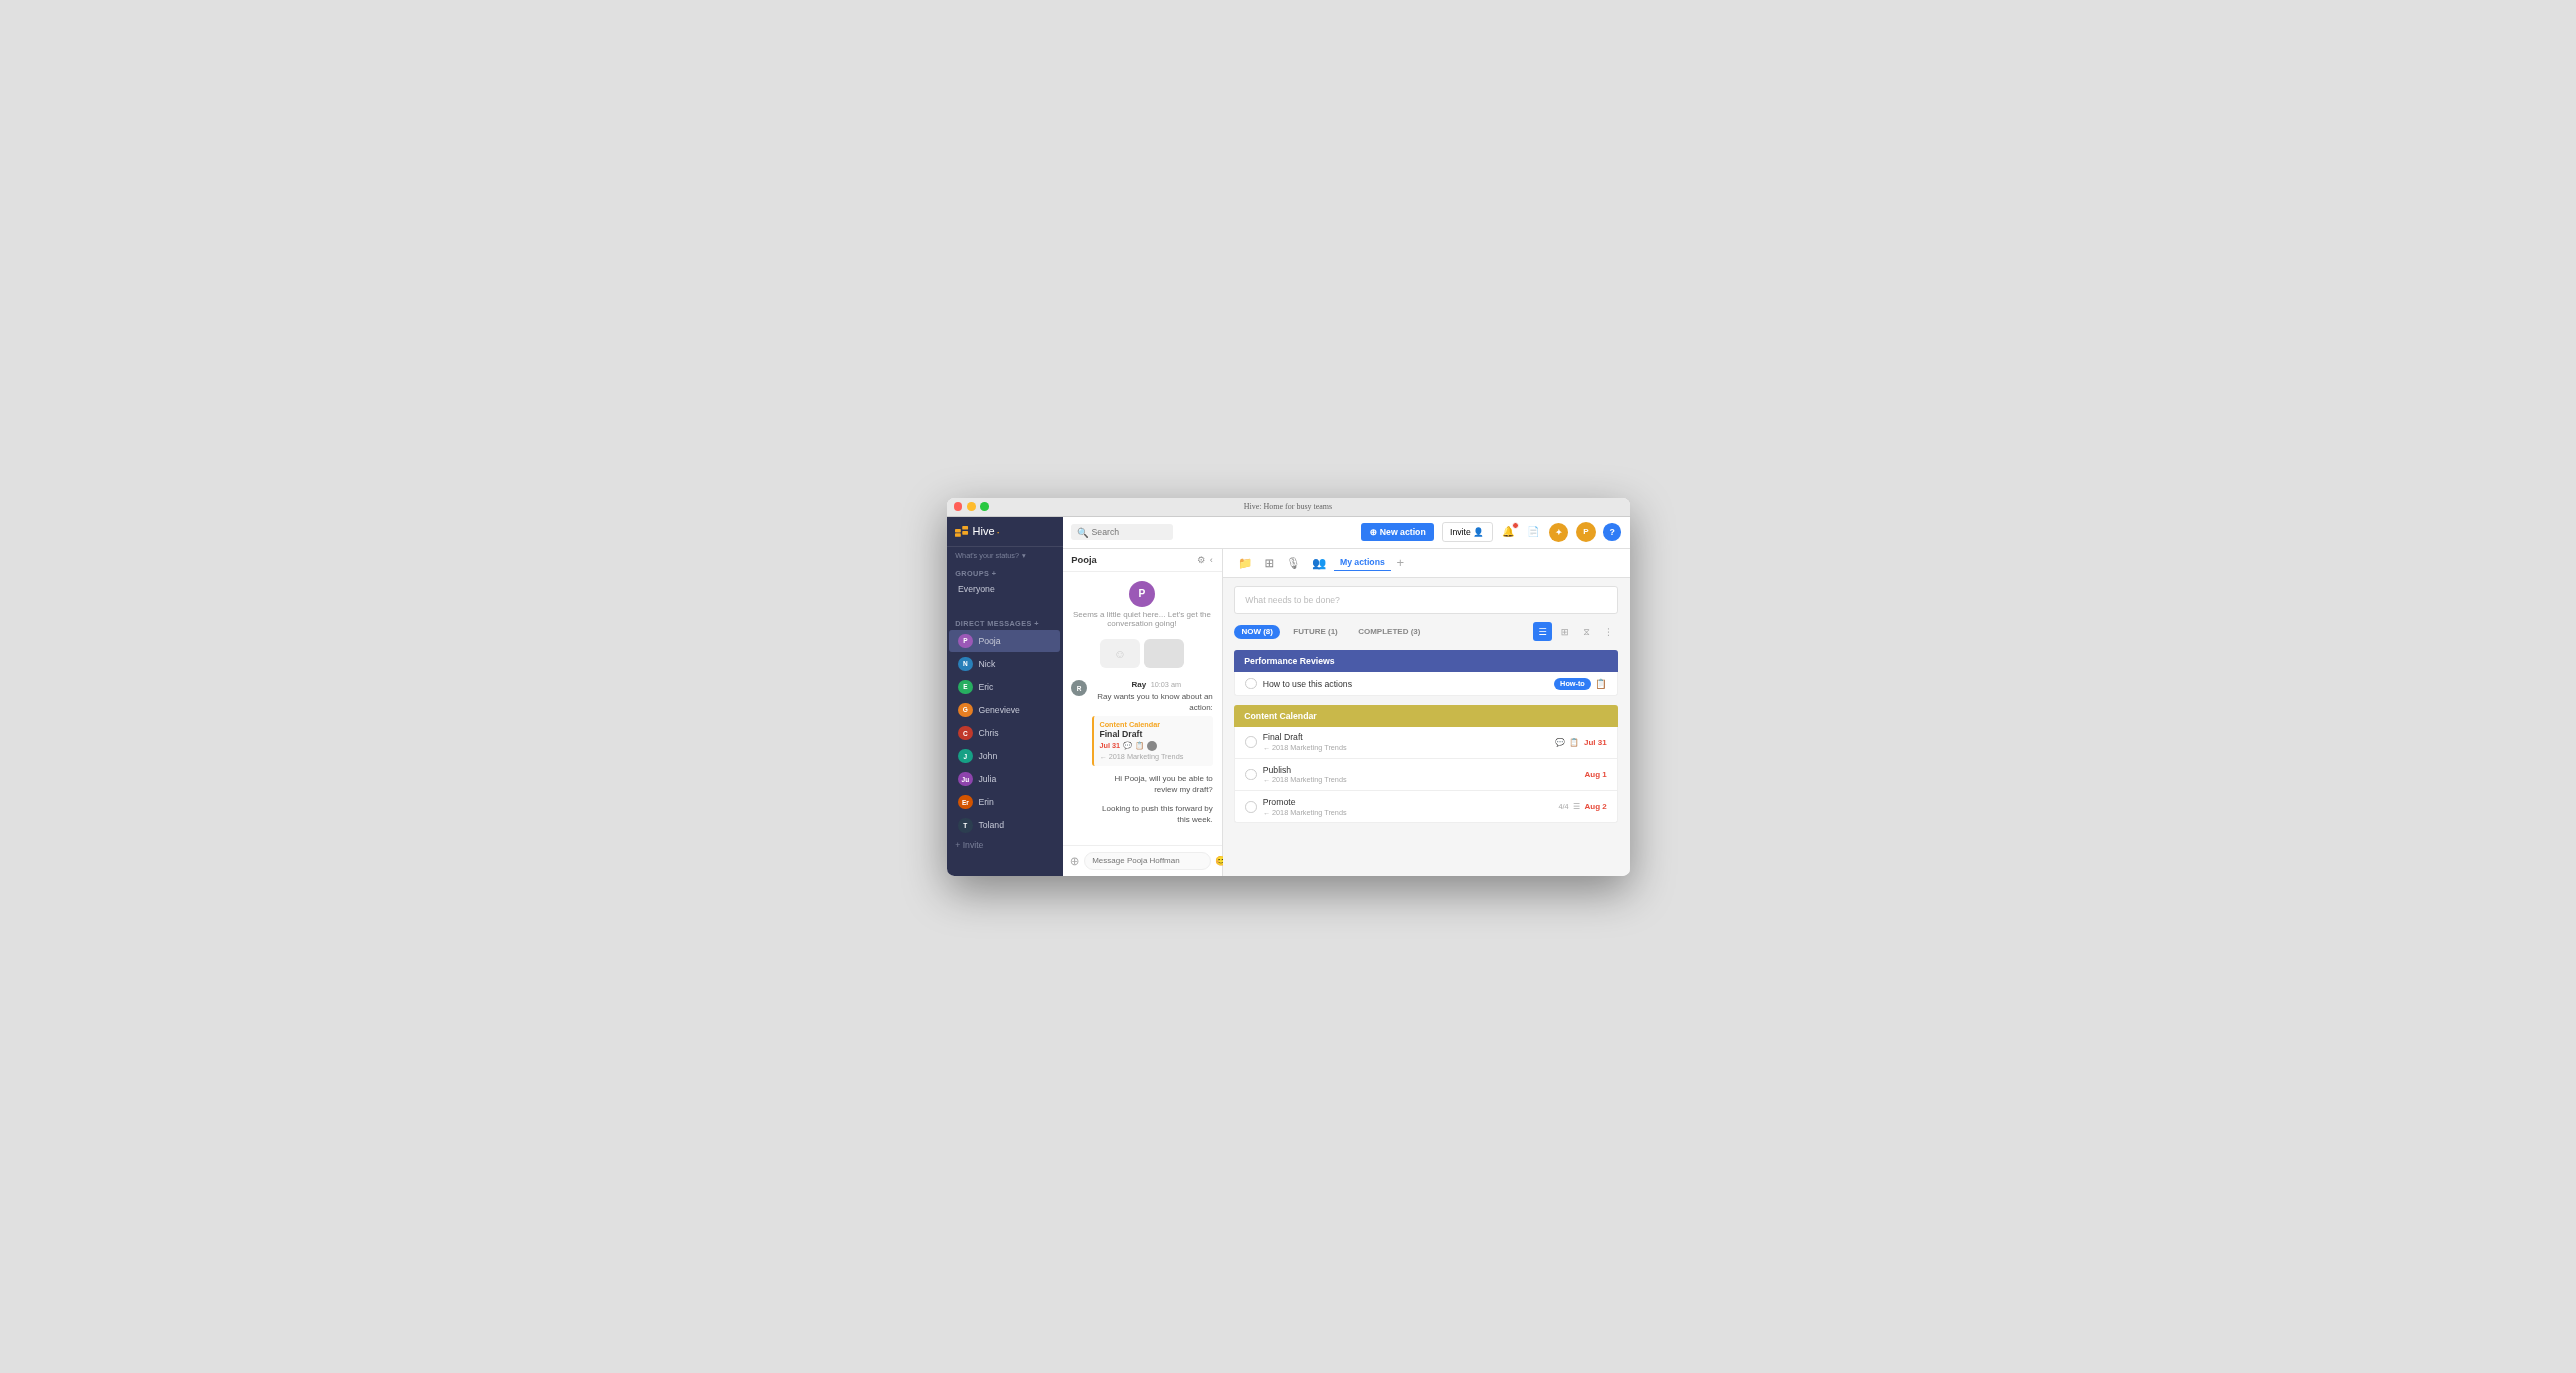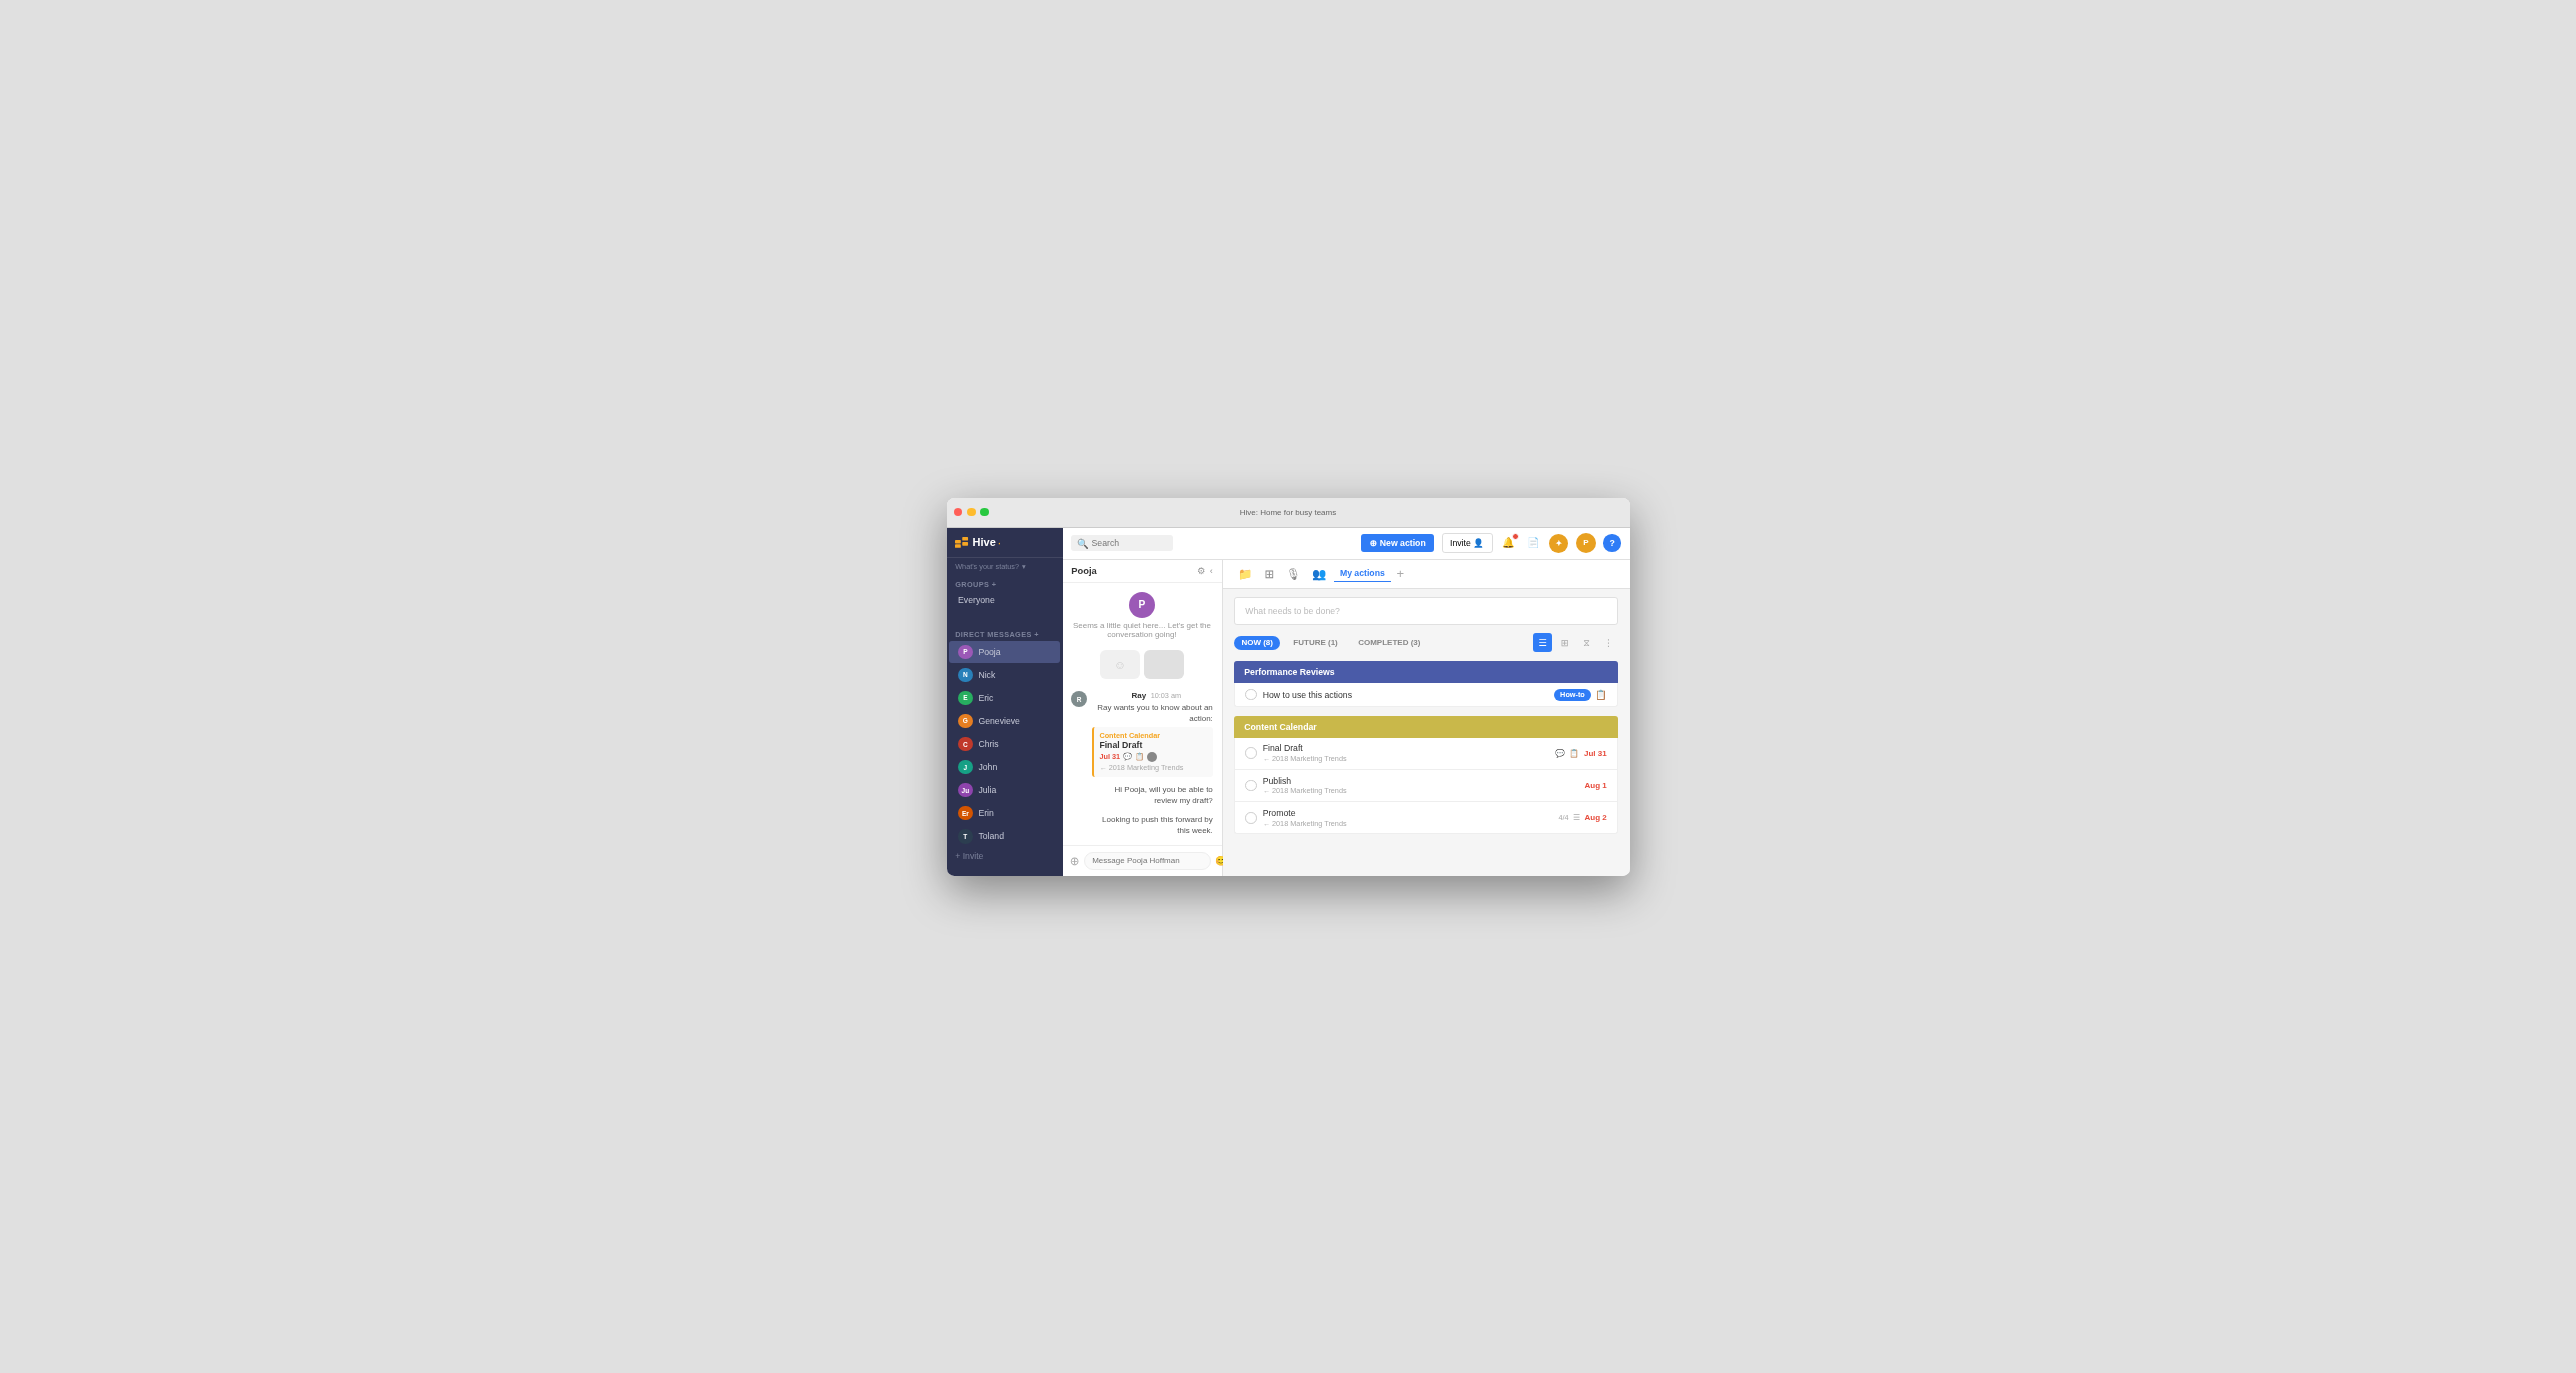--- a/index.html
+++ b/index.html
@@ -18,27 +18,28 @@
       background: #f5f5f5;
       border-radius: 7.3px;
       box-shadow: 0 14.5px 44px rgba(0,0,0,0.4);
       overflow: hidden;
       display: flex;
       flex-direction: column;
     }
     
     .titlebar {
       background: #e8e8e8;
-      height: 30px;
+      height: 19px;
       display: flex;
       align-items: center;
       justify-content: center;
       position: relative;
       flex-shrink: 0;
       border-bottom: 0.7px solid #ccc;
+      font-family: Liberation Serif, serif;
     }
     .titlebar-buttons {
       position: absolute;
       left: 7.3px;
       display: flex;
       gap: 4.4px;
     }
     .tb-btn {
       width: 8.7px;
       height: 8.7px;
@@ -80,21 +81,21 @@
       display: flex;
       align-items: center;
       gap: 2.9px;
     }
     .hive-logo-icon {
       width: 14.5px;
       height: 11.6px;
     }
     .hive-logo-text {
       color: #fff;
-      font-weight: 700;
+      font-weight: 400;
       font-size: 11px;
     }
     .hive-dot {
       color: #f5a623;
       font-size: 13px;
       margin-left: -1.5px;
     }
     .status-bar {
       padding: 4.4px 8.7px;
       font-size: 7.3px;

